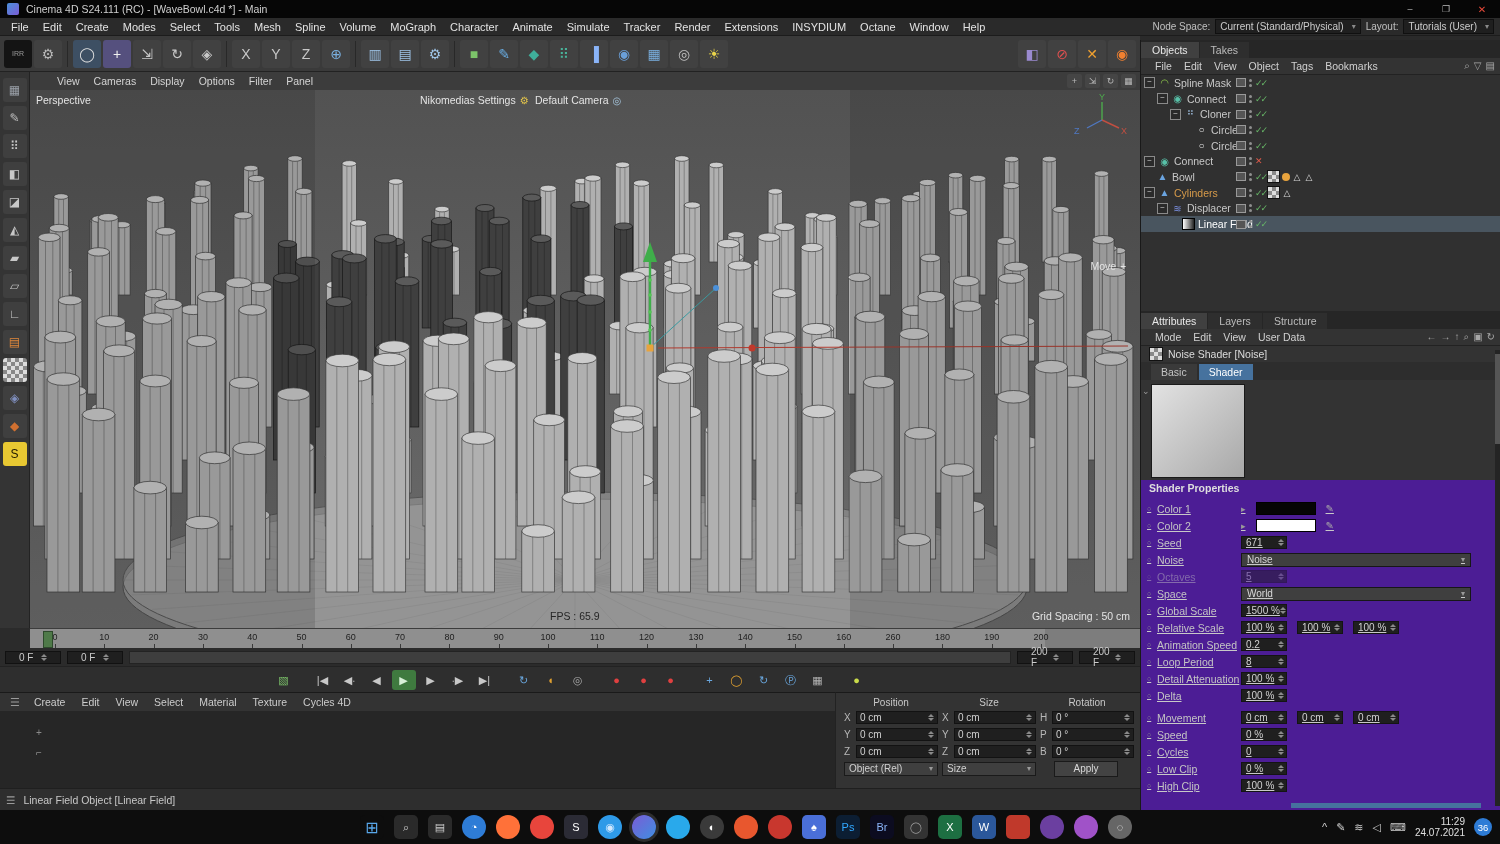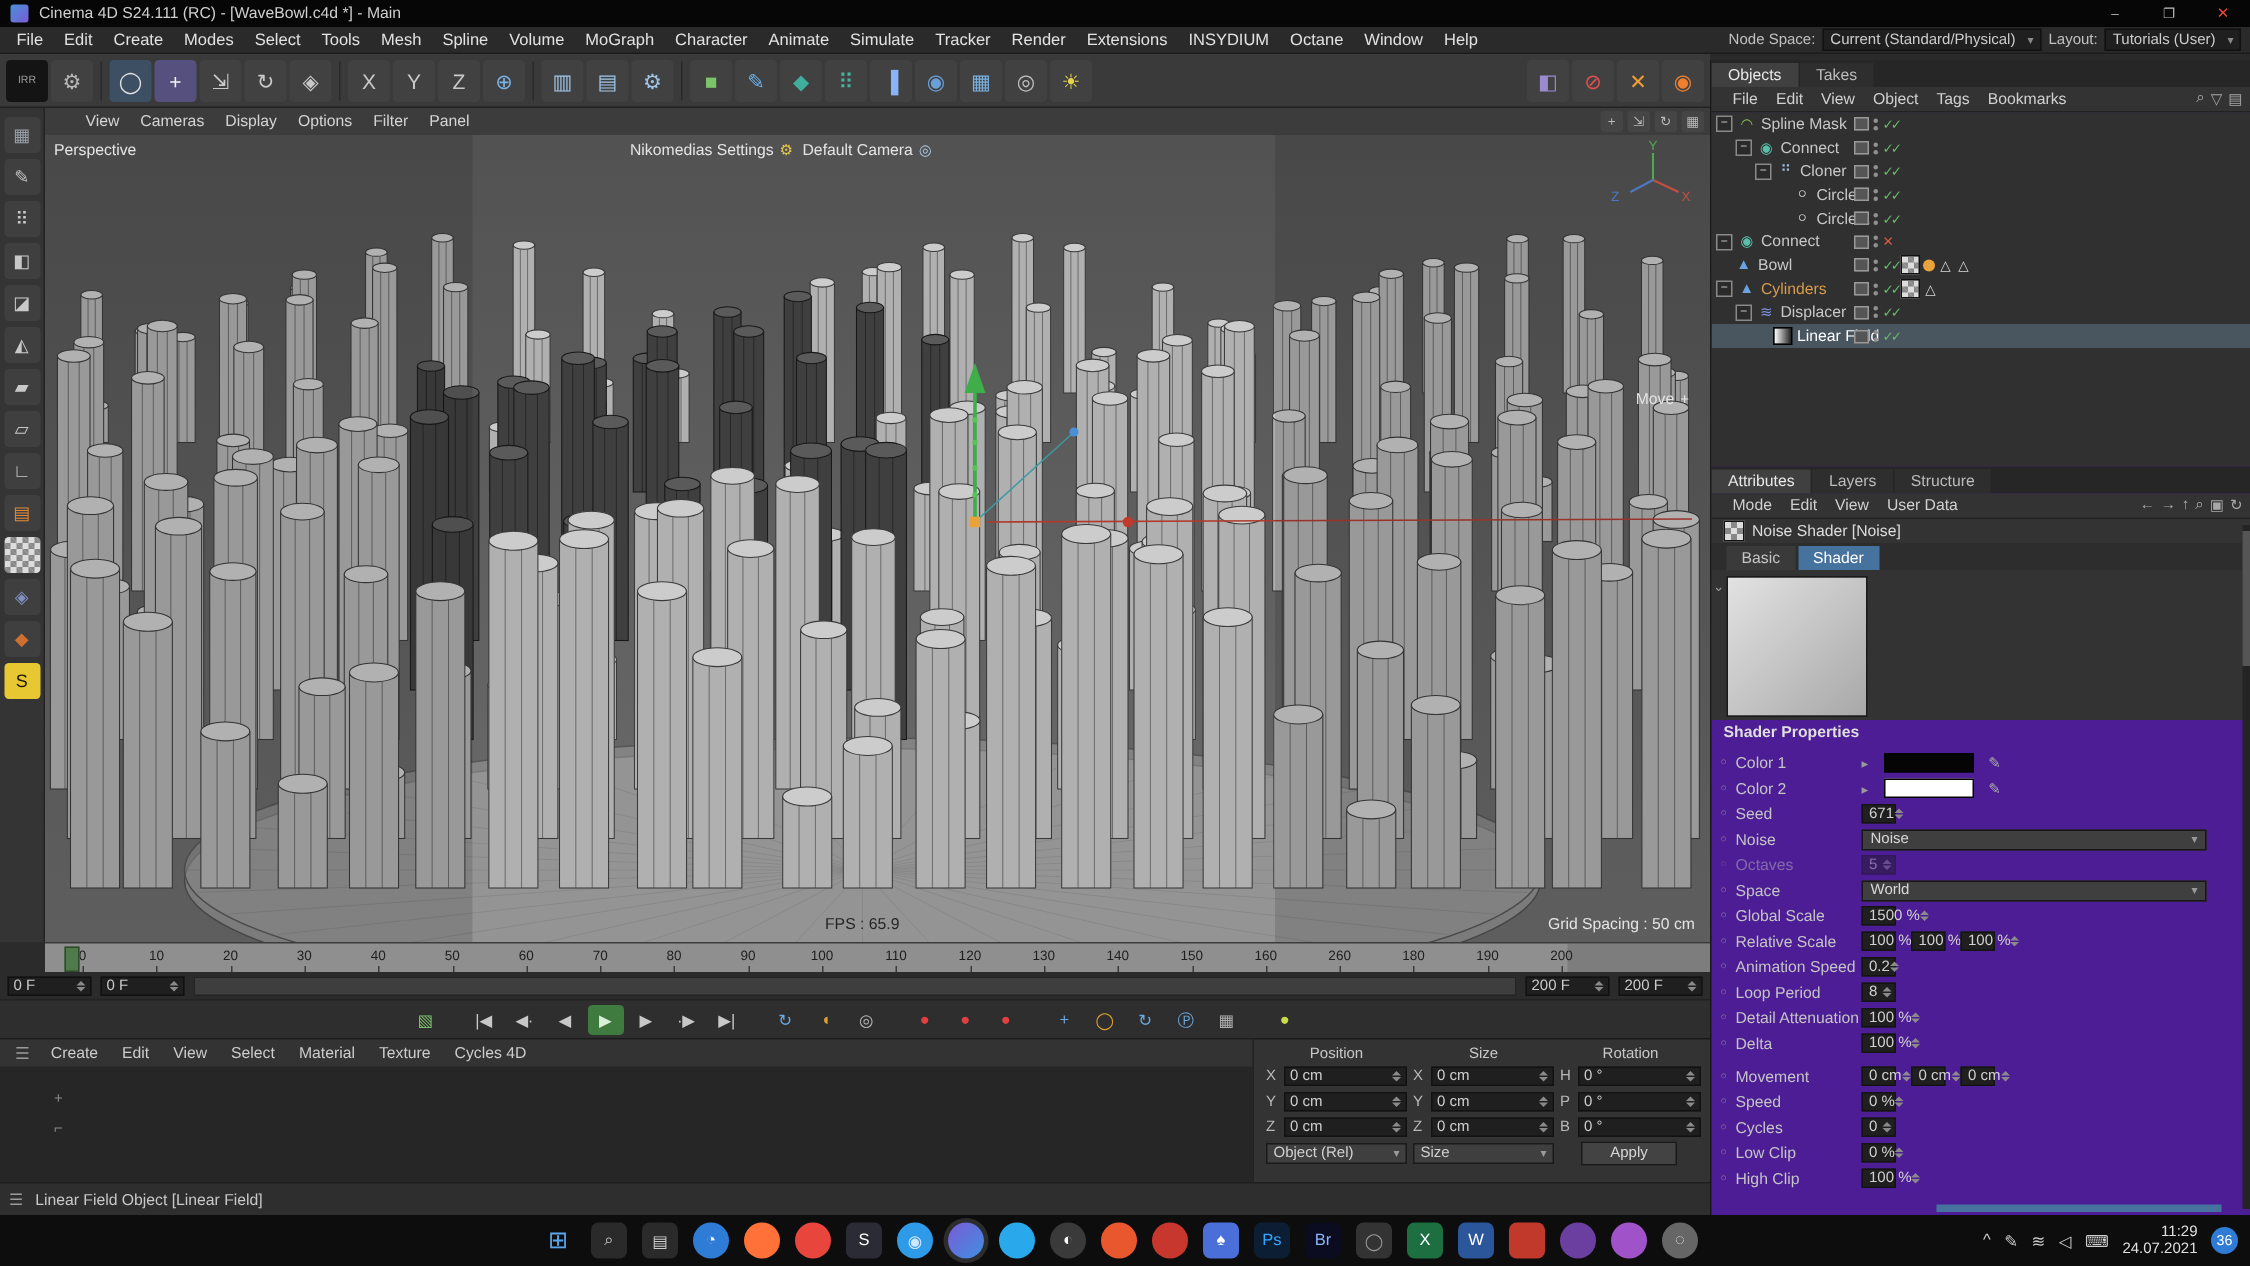--- a/index.html
+++ b/index.html
@@ -49,21 +49,21 @@
   
   #ruler-block{left:0;top:628px;width:30px;height:20px;background:#2b2b2b;}
   #ruler{left:30px;top:628px;width:1110px;height:20px;background:#8f8f8f;border-top:1px solid #3c3c3c;overflow:hidden;}
   .rtick{position:absolute;bottom:0;width:1px;height:5px;background:#3a3a3a;}
   .rlab{position:absolute;top:3px;transform:translateX(-50%);font-size:9px;color:#1e1e1e;}
   .playhead{position:absolute;left:13px;top:2px;width:10px;height:17px;background:#4f7a49;border:1px solid #2e4a2c;box-sizing:border-box;}
   #ruler-end{position:absolute;right:0;top:0;bottom:0;width:95px;background:rgba(0,0,0,0.12);}
 
   
   #rangebar{left:0;top:648px;width:1140px;height:18px;background:#2b2b2b;display:flex;align-items:center;gap:6px;padding:0 5px;box-sizing:border-box;}
-  .tfield{width:56px;height:13px;background:#1f1f1f;border:1px solid #111;display:flex;align-items:center;padding:0 3px;font-size:10px;color:#cccccc;box-sizing:border-box;}
+  .tfield{width:56px;height:13px;background:#1f1f1f;border:1px solid #111;display:flex;align-items:center;padding:0 13px;font-size:10px;color:#cccccc;box-sizing:border-box;}
   .ttrack{flex:1;height:11px;background:#3e3e3e;border:1px solid #232323;}
 
   
   #transport{left:0;top:666px;width:1140px;height:26px;background:#2e2e2e;display:flex;align-items:center;justify-content:center;gap:3px;border-top:1px solid #222;}
   .pbtn{min-width:20px;height:20px;padding:0 2px;display:flex;align-items:center;justify-content:center;font-size:11px;color:#c8c8c8;border-radius:3px;}
 
   
   #matman{left:0;top:692px;width:835px;height:96px;background:#262626;border-top:1px solid #1a1a1a;}
   #mm-tabs{height:18px;background:#333;display:flex;align-items:center;padding-left:4px;font-size:10.5px;}
   .mm-tab{padding:0 8px;color:#cccccc;}
@@ -114,26 +114,26 @@
   #attr-title{position:absolute;left:0;top:306px;width:360px;height:16px;background:#333;display:flex;align-items:center;gap:5px;padding-left:8px;box-sizing:border-box;color:#dcdcdc;}
   .mini-checker{width:12px;height:12px;border:1px solid #111;}
   #attr-subtabs{position:absolute;left:0;top:322px;width:360px;height:18px;background:#2d2d2d;display:flex;align-items:flex-end;padding-left:10px;box-sizing:border-box;}
   .stab{padding:2px 10px;background:#3a3a3a;color:#c4c4c4;margin-right:2px;}
   .stab.act{background:#46729e;color:#fff;}
   #attr-preview-zone{position:absolute;left:0;top:340px;width:360px;height:100px;background:#333;}
   #preview-swatch{position:absolute;left:10px;top:4px;width:92px;height:92px;background:linear-gradient(135deg,#e2e2e2,#a8a8a8);border:1px solid #1a1a1a;}
   #preview-expander{position:absolute;left:1px;top:6px;color:#9a9a9a;font-size:9px;}
   #attr-section{position:absolute;left:8px;top:442px;color:#dedede;font-weight:bold;font-size:10.5px;}
   #attr-rows{position:absolute;left:0;top:460px;width:360px;height:310px;overflow:hidden;}
-  .arow{height:17px;display:flex;align-items:center;padding-left:6px;box-sizing:border-box;}
+  .arow{height:17px;display:flex;align-items:center;padding-left:6px;box-sizing:border-box;text-decoration:underline;}
   .arow.dis{opacity:.45;}
   .abullet{width:10px;color:#8c8c8c;font-size:7px;flex:none;}
   .albl{width:84px;color:#c4c4c4;font-size:10.5px;flex:none;white-space:nowrap;}
   .avals{display:flex;align-items:center;gap:10px;}
-  .afld{width:23px;height:13px;background:#1f1f1f;border:1px solid #141414;display:flex;align-items:center;padding:0 2px 0 4px;color:#d2d2d2;font-size:10px;box-sizing:border-box;}
+  .afld{width:46px;height:13px;background:#1f1f1f;border:1px solid #141414;display:flex;align-items:center;padding:0 2px 0 4px;color:#d2d2d2;font-size:10px;box-sizing:border-box;}
   .afld .fval{flex:1;white-space:nowrap;}
   .asel{width:230px;height:14px;background:#3f3f3f;border:1px solid #171717;display:flex;align-items:center;justify-content:space-between;padding:0 5px;color:#d8d8d8;font-size:10px;box-sizing:border-box;}
   .selarr{font-size:8px;color:#9a9a9a;}
   .aexp{color:#9a9a9a;font-size:9px;}
   .aswatch{width:58px;height:11px;border:1px solid #000;}
   .apick{color:#a8a8a8;font-size:10px;}
   .achk{width:12px;height:12px;background:#1f1f1f;border:1px solid #555;box-sizing:border-box;}
   .sp{display:flex;flex-direction:column;justify-content:center;margin-left:auto;gap:1px;flex:none;}
   .sp b{display:block;width:0;height:0;border-left:3px solid transparent;border-right:3px solid transparent;}
   .sp b.up{border-bottom:3px solid #8a8a8a;}

